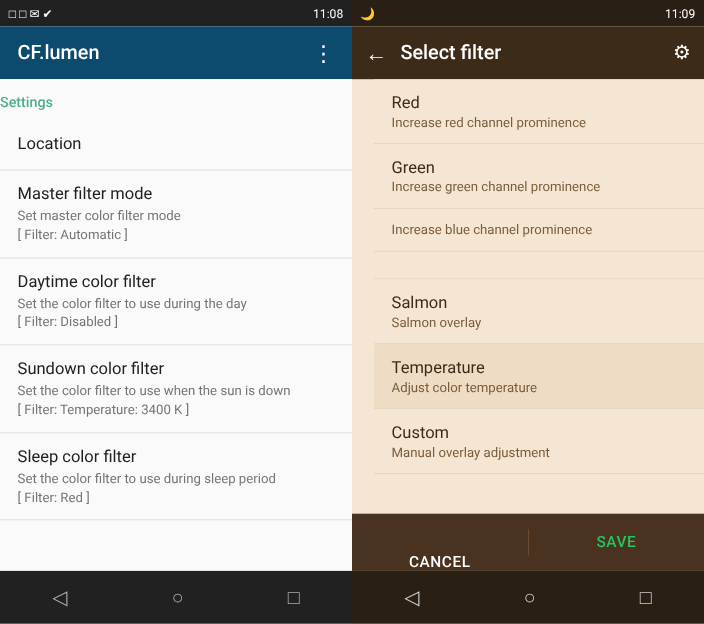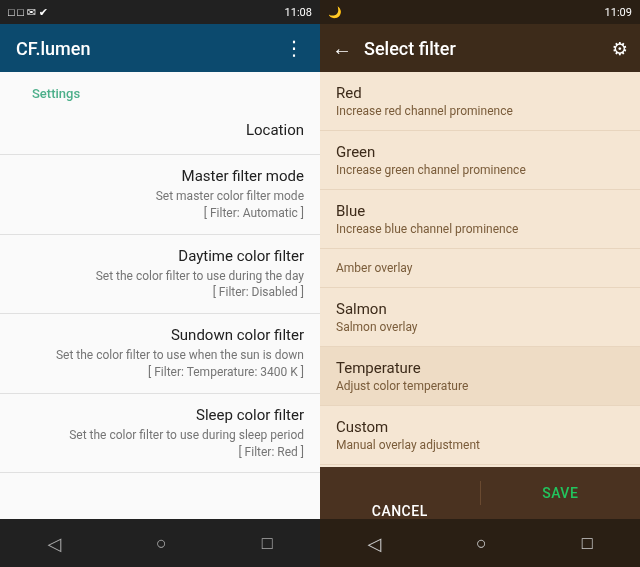--- a/index.html
+++ b/index.html
@@ -61,27 +61,26 @@
     }
     .left-content {
       flex: 1;
       overflow-y: auto;
       background: #fafafa;
     }
     .settings-label {
       color: #4caf8a;
       font-size: 13px;
       font-weight: 500;
-      padding: 14px 32px 8px;
+      padding: 14px 0 8px;
     }
     .settings-item {
       padding: 12px 16px;
       border-bottom: 1px solid #e0e0e0;
       cursor: pointer;
-      text-align: right;
     }
     .settings-item-title {
       font-size: 15px;
       color: #212121;
       font-weight: 400;
       margin-bottom: 3px;
     }
     .settings-item-desc {
       font-size: 12px;
       color: #757575;
@@ -127,20 +126,21 @@
       flex: 1;
     }
     .right-header-gear {
       color: #fff;
       font-size: 18px;
       cursor: pointer;
     }
     .filter-list {
       flex: 1;
       overflow-y: auto;
+      margin-left: 20px;
     }
     .filter-item {
       padding: 12px 16px;
       border-bottom: 1px solid #e8d5be;
       cursor: pointer;
       background: #f5e6d3;
     }
     .filter-item.selected {
       background: #eedcc5;
     }
@@ -277,25 +277,23 @@
   <div class="filter-list">
     <div class="filter-item">
       <div class="filter-item-name">Red</div>
       <div class="filter-item-desc">Increase red channel prominence</div>
     </div>
     <div class="filter-item">
       <div class="filter-item-name">Green</div>
       <div class="filter-item-desc">Increase green channel prominence</div>
     </div>
     <div class="filter-item">
-      <div class="filter-item-name">Blue</div>
       <div class="filter-item-desc">Increase blue channel prominence</div>
     </div>
     <div class="filter-item">
-      <div class="filter-item-desc">Amber overlay</div>
     </div>
     <div class="filter-item">
       <div class="filter-item-name">Salmon</div>
       <div class="filter-item-desc">Salmon overlay</div>
     </div>
     <div class="filter-item selected">
       <div class="filter-item-name">Temperature</div>
       <div class="filter-item-desc">Adjust color temperature</div>
     </div>
     <div class="filter-item">

